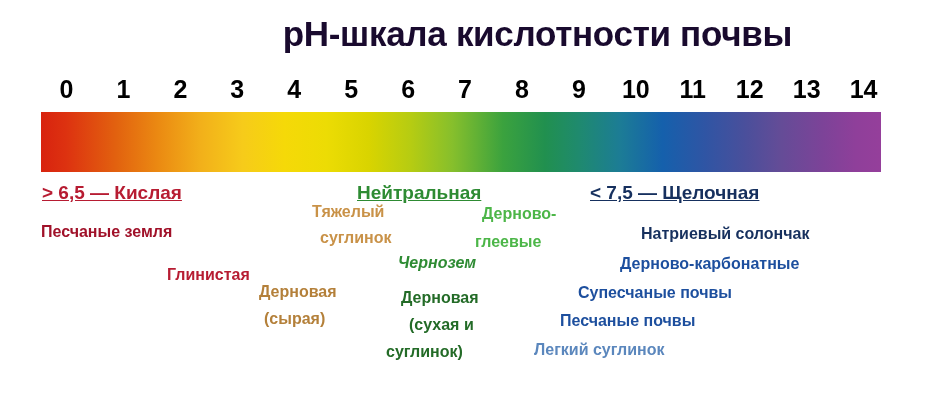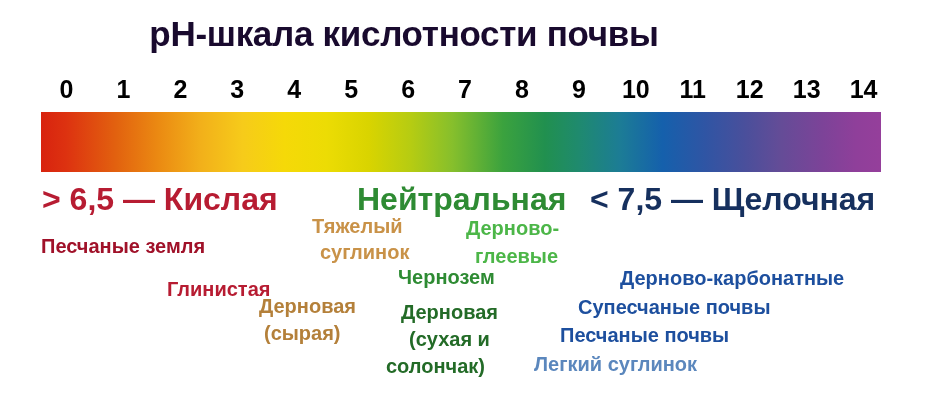--- a/index.html
+++ b/index.html
@@ -14,24 +14,24 @@
     position: relative;
     width: 931px;
     height: 408px;
     background: #ffffff;
     overflow: hidden;
   }
 
   
   #title {
     position: absolute;
-    left: 8px;
+    left: 0;
     top: 14px;
     width: 792px;
-    text-align: center;
+    text-align: right;
     font-size: 35px;
     font-weight: bold;
     letter-spacing: -0.3px;
     color: #190a2e;
     white-space: nowrap;
   }
 
   
   #scale-numbers {
     position: absolute;
@@ -82,22 +82,22 @@
         #953f9b 100%);
   }
 
   
   .lbl {
     position: absolute;
     font-weight: bold;
     white-space: nowrap;
     line-height: 1.05;
   }
-  .hdr { font-size: 32px; }
-  .itm { font-size: 20px; margin-top: 12px; }
+  .hdr { font-size: 19px; text-decoration: underline; }
+  .itm { font-size: 16px; }
 
   .c-crimson { color: #b71c32; }
   .c-darkred { color: #a01129; }
   .c-tan     { color: #c99248; }
   .c-brown   { color: #b4803a; }
   .c-brightgreen { color: #4cb648; }
   .c-green   { color: #2e8b33; }
   .c-darkgreen { color: #236b27; }
   .c-navy    { color: #16305e; }
   .c-blue    { color: #1d4f9e; }
@@ -133,26 +133,27 @@
   <div class="lbl hdr c-crimson" style="left:42px; top:183px;">&gt; 6,5 — Кислая</div>
   <div class="lbl itm c-darkred" style="left:41px; top:224px;">Песчаные земля</div>
   <div class="lbl itm c-crimson" style="left:167px; top:267px;">Глинистая</div>
 
   <div class="lbl itm c-tan" style="left:312px; top:204px;">Тяжелый</div>
   <div class="lbl itm c-tan" style="left:320px; top:230px;">суглинок</div>
   <div class="lbl itm c-brown" style="left:259px; top:284px;">Дерновая</div>
   <div class="lbl itm c-brown" style="left:264px; top:311px;">(сырая)</div>
 
   <div class="lbl hdr c-green" style="left:357px; top:183px;">Нейтральная</div>
-  <div class="lbl itm c-brightgreen" style="left:466px; top:206px;text-align:center;">Дерново-</div>
+  <div class="lbl itm c-brightgreen" style="left:482px; top:206px;text-align:center;">Дерново-</div>
   <div class="lbl itm c-brightgreen" style="left:475px; top:234px;">глеевые</div>
-  <div class="lbl itm c-green" style="left:398px; top:255px;">Чернозем</div>
+  <div class="lbl itm c-green" style="left:398px; top:255px;font-style:italic;">Чернозем</div>
   <div class="lbl itm c-darkgreen" style="left:401px; top:290px;">Дерновая</div>
   <div class="lbl itm c-darkgreen" style="left:409px; top:317px;">(сухая и</div>
-  <div class="lbl itm c-darkgreen" style="left:386px; top:344px;">солончак)</div>
+  <div class="lbl itm c-darkgreen" style="left:386px; top:344px;">суглинок)</div>
 
   <div class="lbl hdr c-navy" style="left:590px; top:183px;">&lt; 7,5 — Щелочная</div>
+  <div class="lbl itm c-navy" style="left:641px; top:226px;">Натриевый солончак</div>
   <div class="lbl itm c-blue" style="left:620px; top:256px;">Дерново-карбонатные</div>
   <div class="lbl itm c-blue" style="left:578px; top:285px;">Супесчаные почвы</div>
   <div class="lbl itm c-blue" style="left:560px; top:313px;">Песчаные почвы</div>
   <div class="lbl itm c-steel" style="left:534px; top:342px;">Легкий суглинок</div>
 
 </div>
 
 </body></html>

